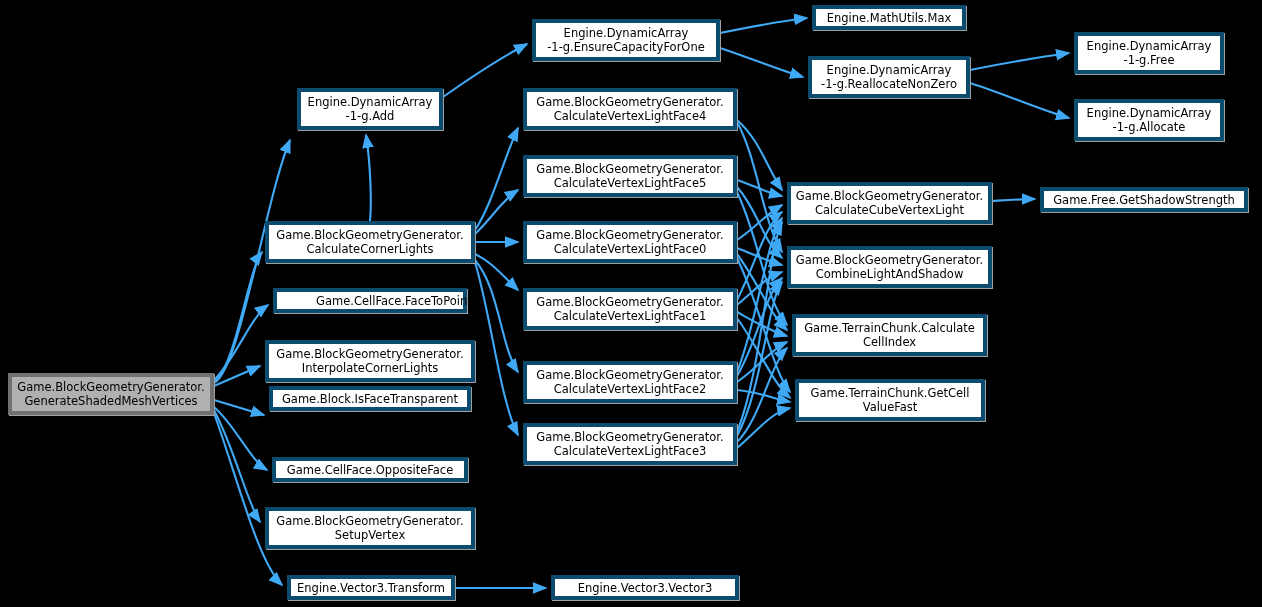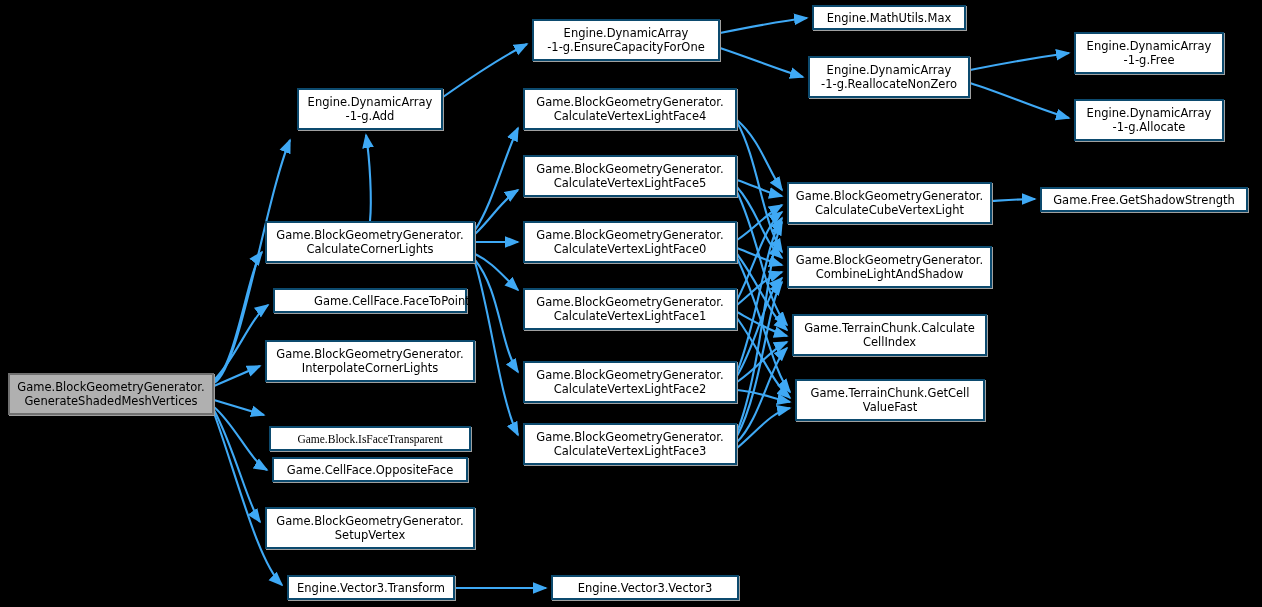--- a/index.html
+++ b/index.html
@@ -1,20 +1,20 @@
 <!DOCTYPE html>
 <html><head>
 <meta charset="utf-8">
 <style>
   html,body{margin:0;padding:0;background:#000;}
   #canvas{position:relative;width:1262px;height:607px;background:#000;overflow:hidden;
           font-family:"DejaVu Sans","Liberation Sans",sans-serif;}
   svg#edges{position:absolute;left:0;top:0;width:1262px;height:607px;}
   .node{position:absolute;box-sizing:border-box;background:#ffffff;
-        border:2px solid #0c4a6e;
+        border:4px solid #0c4a6e;
         box-shadow:1px 1px 0 0 #a0a0a0;
         color:#000;font-size:11.5px;line-height:14px;
         display:flex;align-items:center;justify-content:center;text-align:center;
         padding:0 4px;}
   .node.root{background:#b0b0b0;border-color:#707070;}
   .node .lbl{display:block;width:100%;white-space:pre-line;}
 </style>
 </head>
 <body>
 
@@ -84,21 +84,21 @@
         <span class="lbl">Game.BlockGeometryGenerator.
 CalculateCornerLights</span>
       </div>
       <div class="node" style="left: 273px; top: 288px; width: 194px; height: 25px; padding-left: 39px;">
         <span class="lbl">Game.CellFace.FaceToPoint3</span>
       </div>
       <div class="node" style="left: 265px; top: 340px; width: 210px; height: 42px;">
         <span class="lbl">Game.BlockGeometryGenerator.
 InterpolateCornerLights</span>
       </div>
-      <div class="node" style="left: 269px; top: 426px; width: 202px; height: 25px; font-family: Liberation Serif, serif;">
+      <div class="node" style="left: 269px; top: 386px; width: 202px; height: 25px;">
         <span class="lbl">Game.Block.IsFaceTransparent</span>
       </div>
       <div class="node" style="left: 272px; top: 457px; width: 196px; height: 25px;">
         <span class="lbl">Game.CellFace.OppositeFace</span>
       </div>
       <div class="node" style="left: 265px; top: 507px; width: 210px; height: 42px;">
         <span class="lbl">Game.BlockGeometryGenerator.
 SetupVertex</span>
       </div>
       <div class="node" style="left: 287px; top: 575px; width: 168px; height: 25px;">

